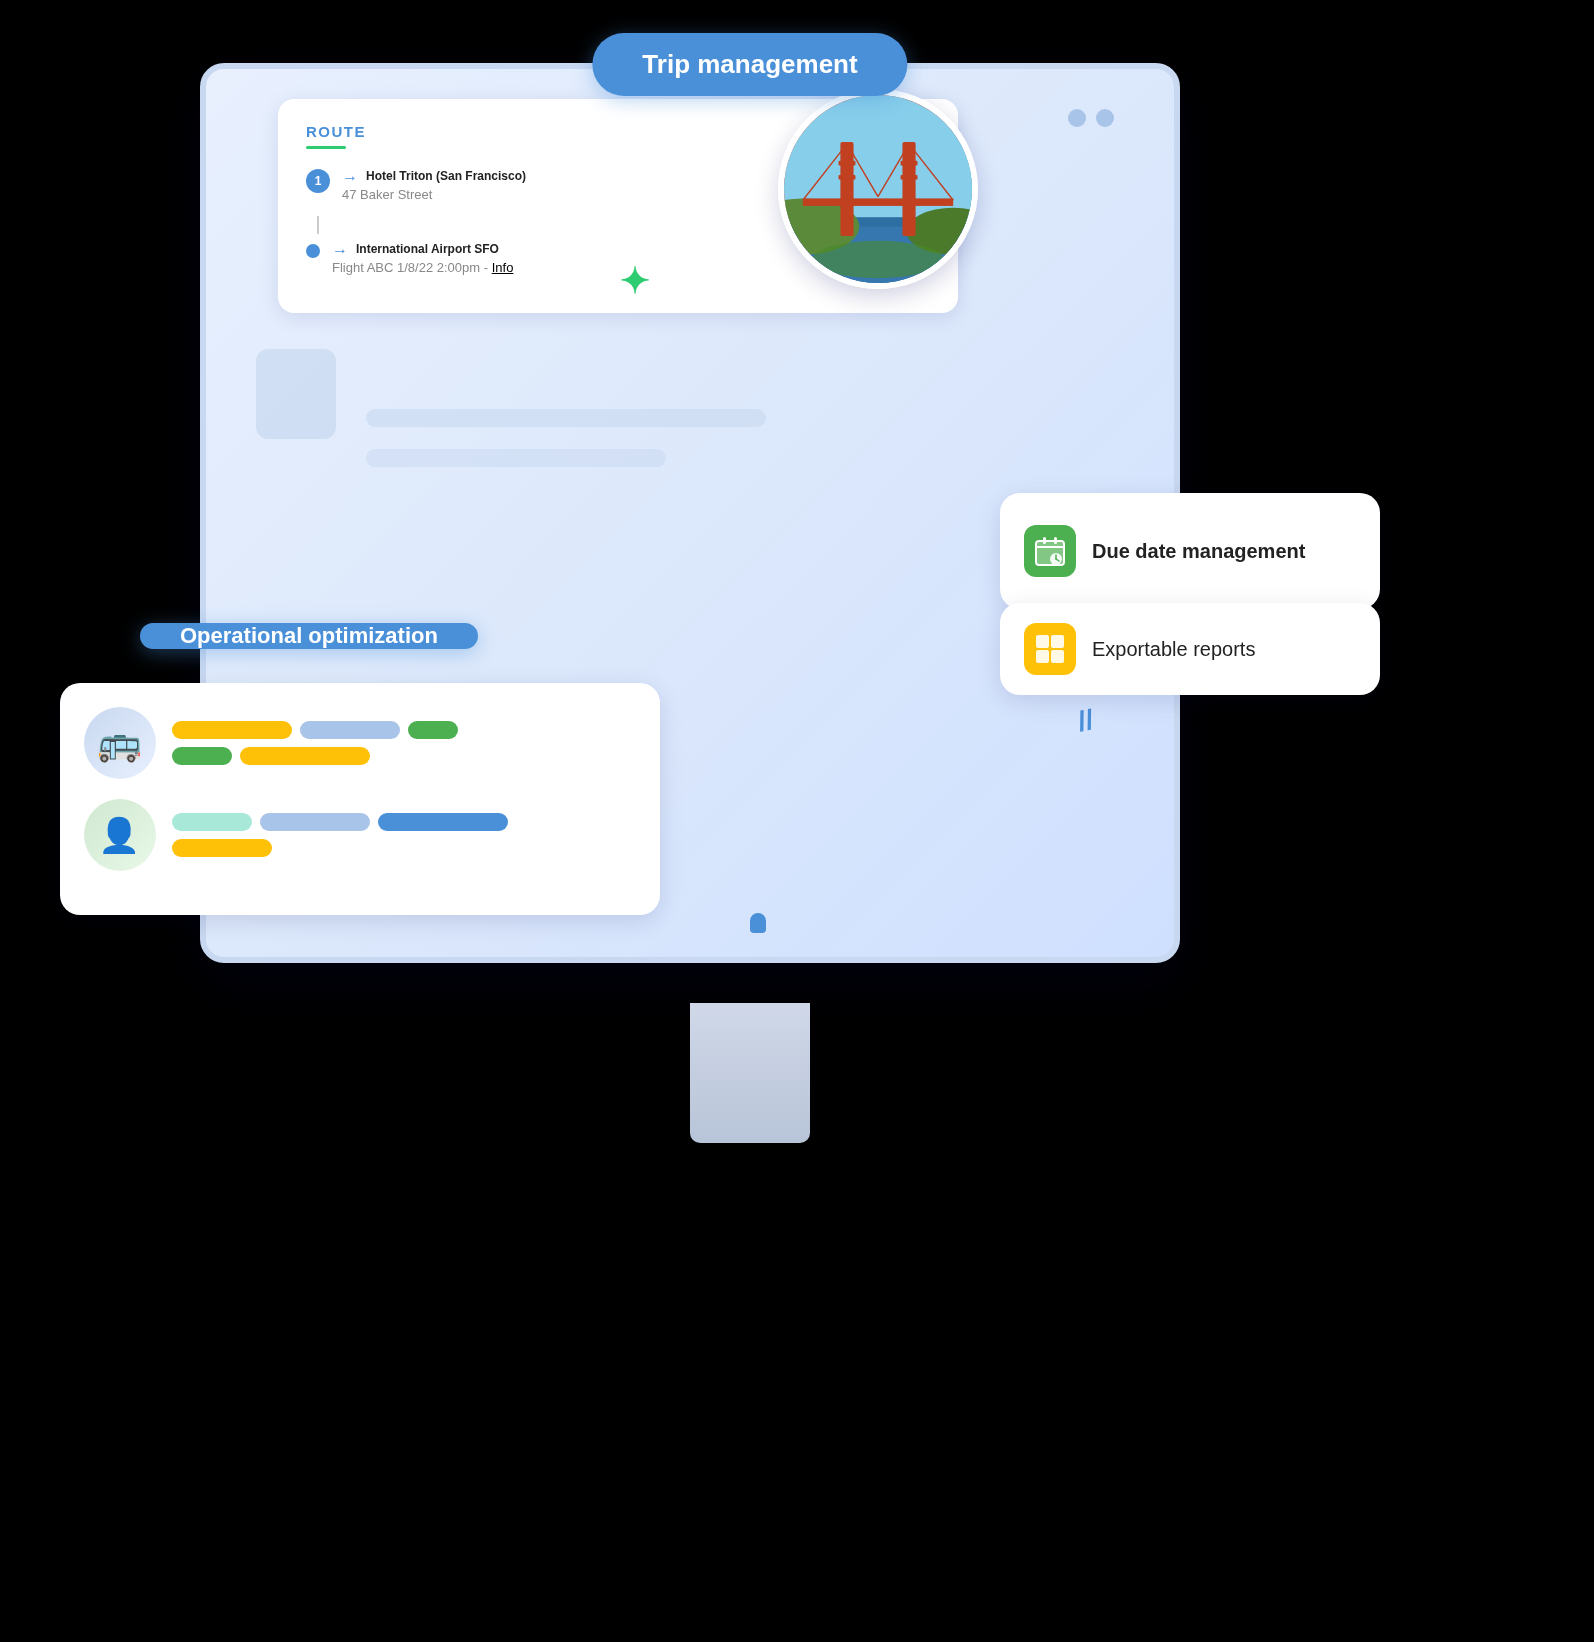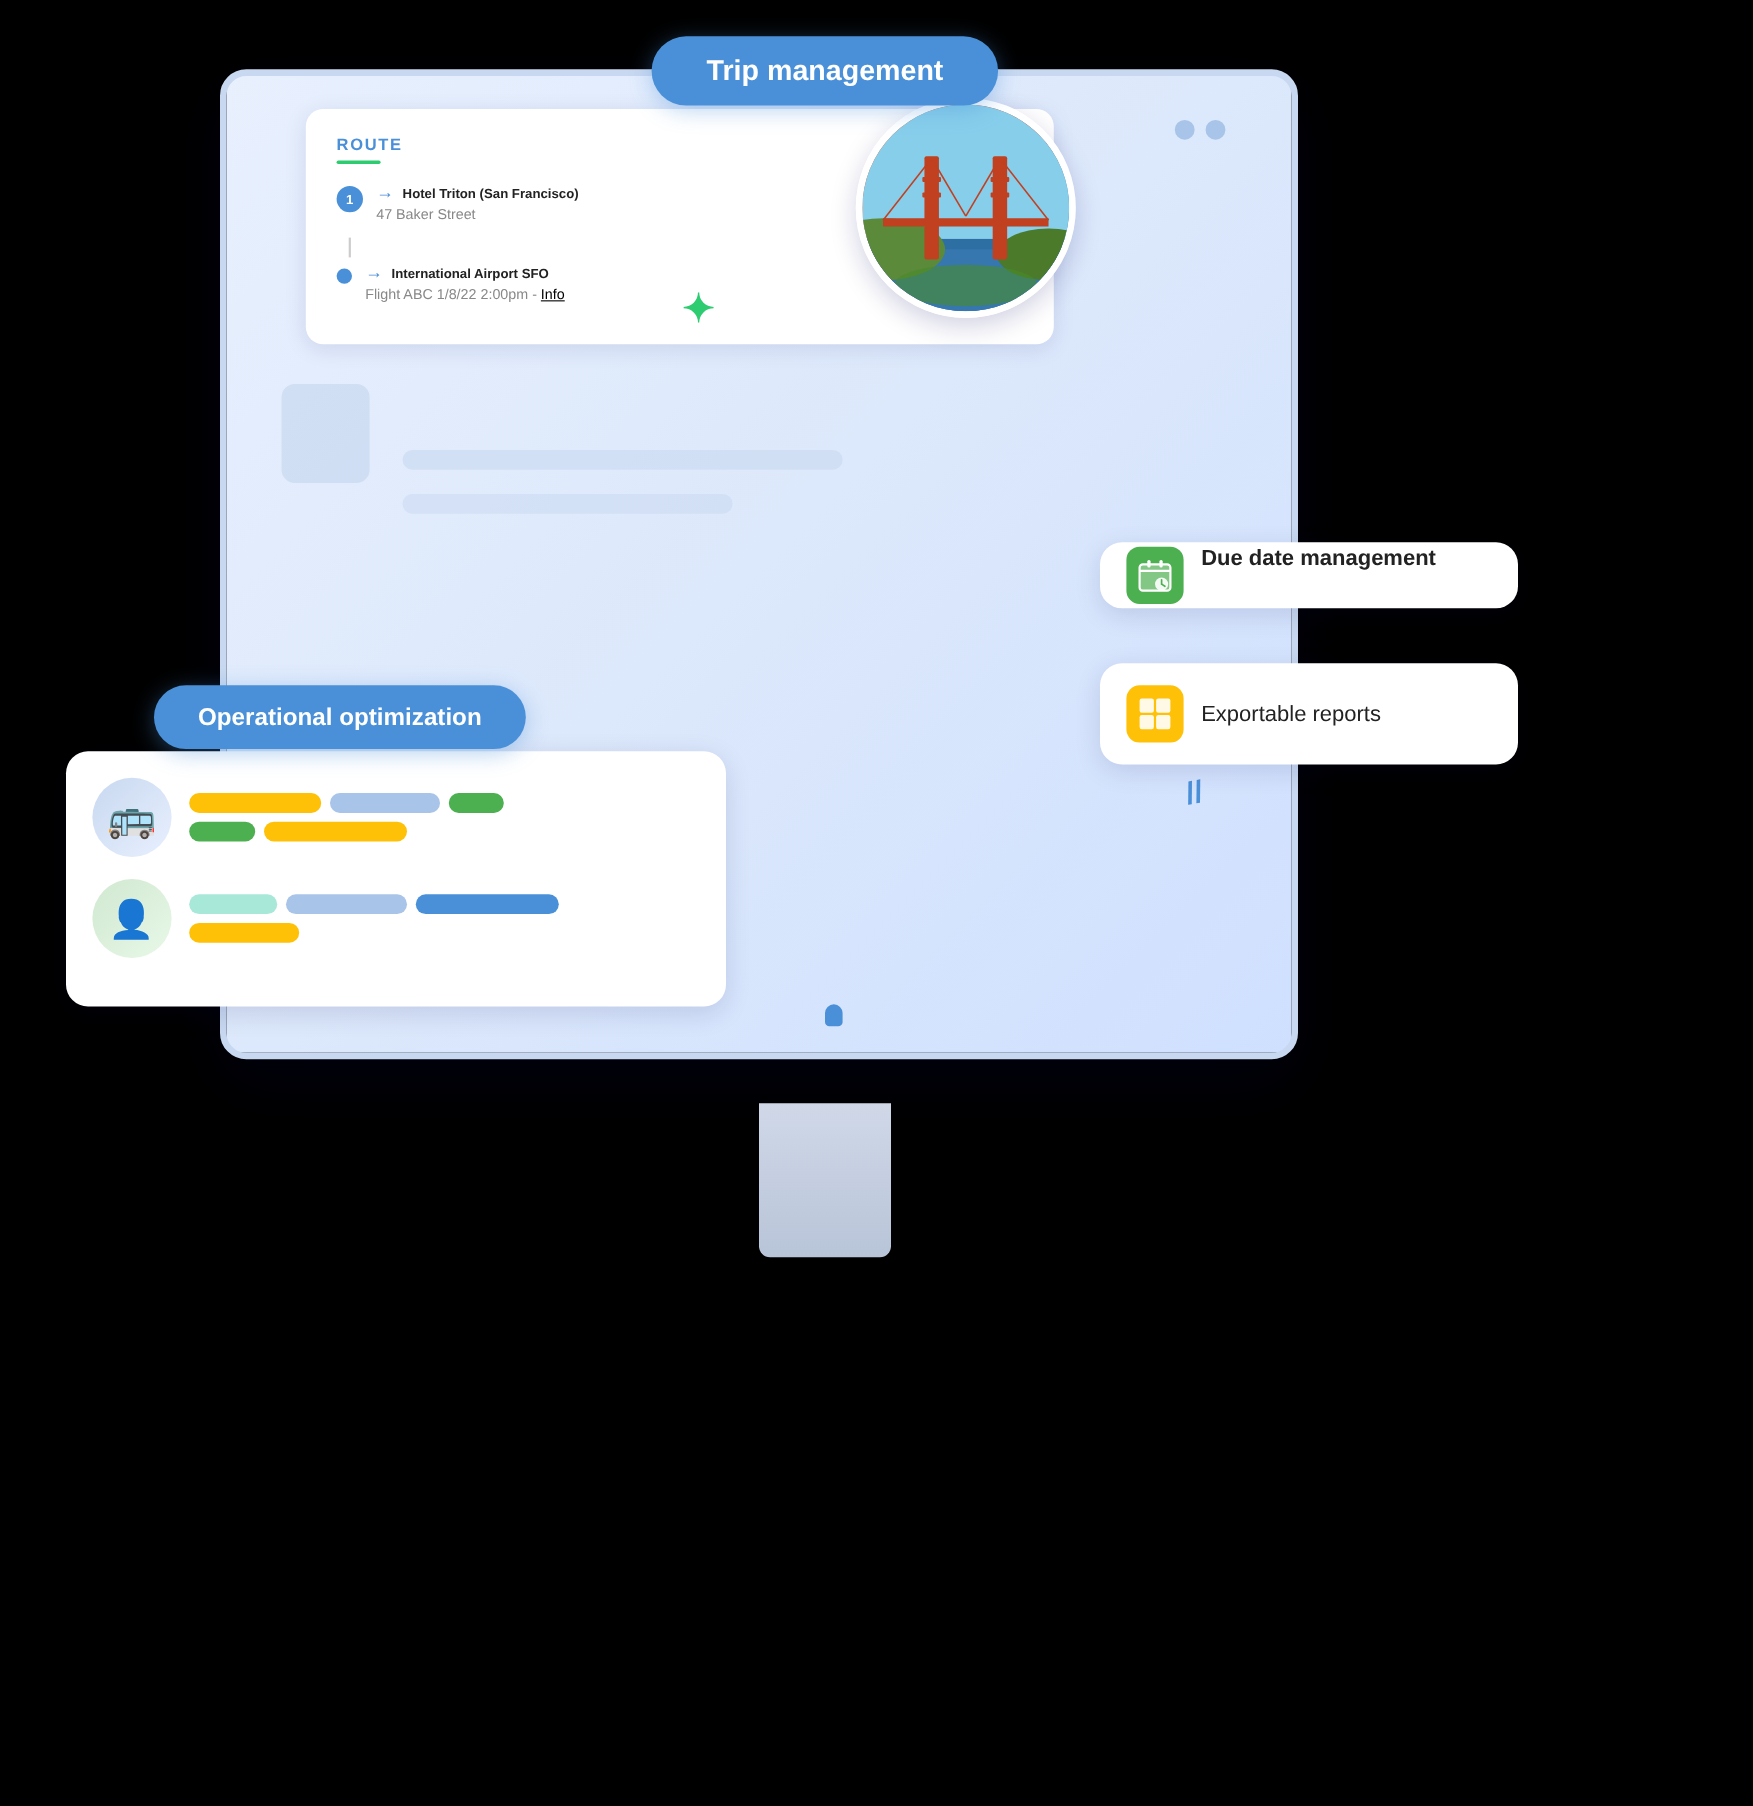--- a/index.html
+++ b/index.html
@@ -218,23 +218,23 @@
     }
 
     
     .due-date-card {
       position: absolute;
       top: 430px;
       right: -80px;
       width: 380px;
       background: #fff;
       border-radius: 20px;
-      padding: 4px 24px;
-      display: flex;
-      align-items: flex-start;
+      padding: 32px 24px;
+      display: flex;
+      align-items: center;
       gap: 16px;
       box-shadow: 0 6px 24px rgba(0,0,80,0.12);
     }
 
     .due-date-icon {
       width: 52px;
       height: 52px;
       background: #4caf50;
       border-radius: 12px;
       display: flex;
@@ -310,21 +310,21 @@
 
     
     .op-badge {
       position: absolute;
       top: 560px;
       left: -60px;
       background: #4a90d9;
       color: #fff;
       font-size: 22px;
       font-weight: 700;
-      padding: 16px 40px;
+      padding: 0 40px;
       border-radius: 50px;
       white-space: nowrap;
       box-shadow: 0 4px 20px rgba(74,144,217,0.4);
       z-index: 20;
     }
 
     
     .op-panel {
       position: absolute;
       top: 620px;

